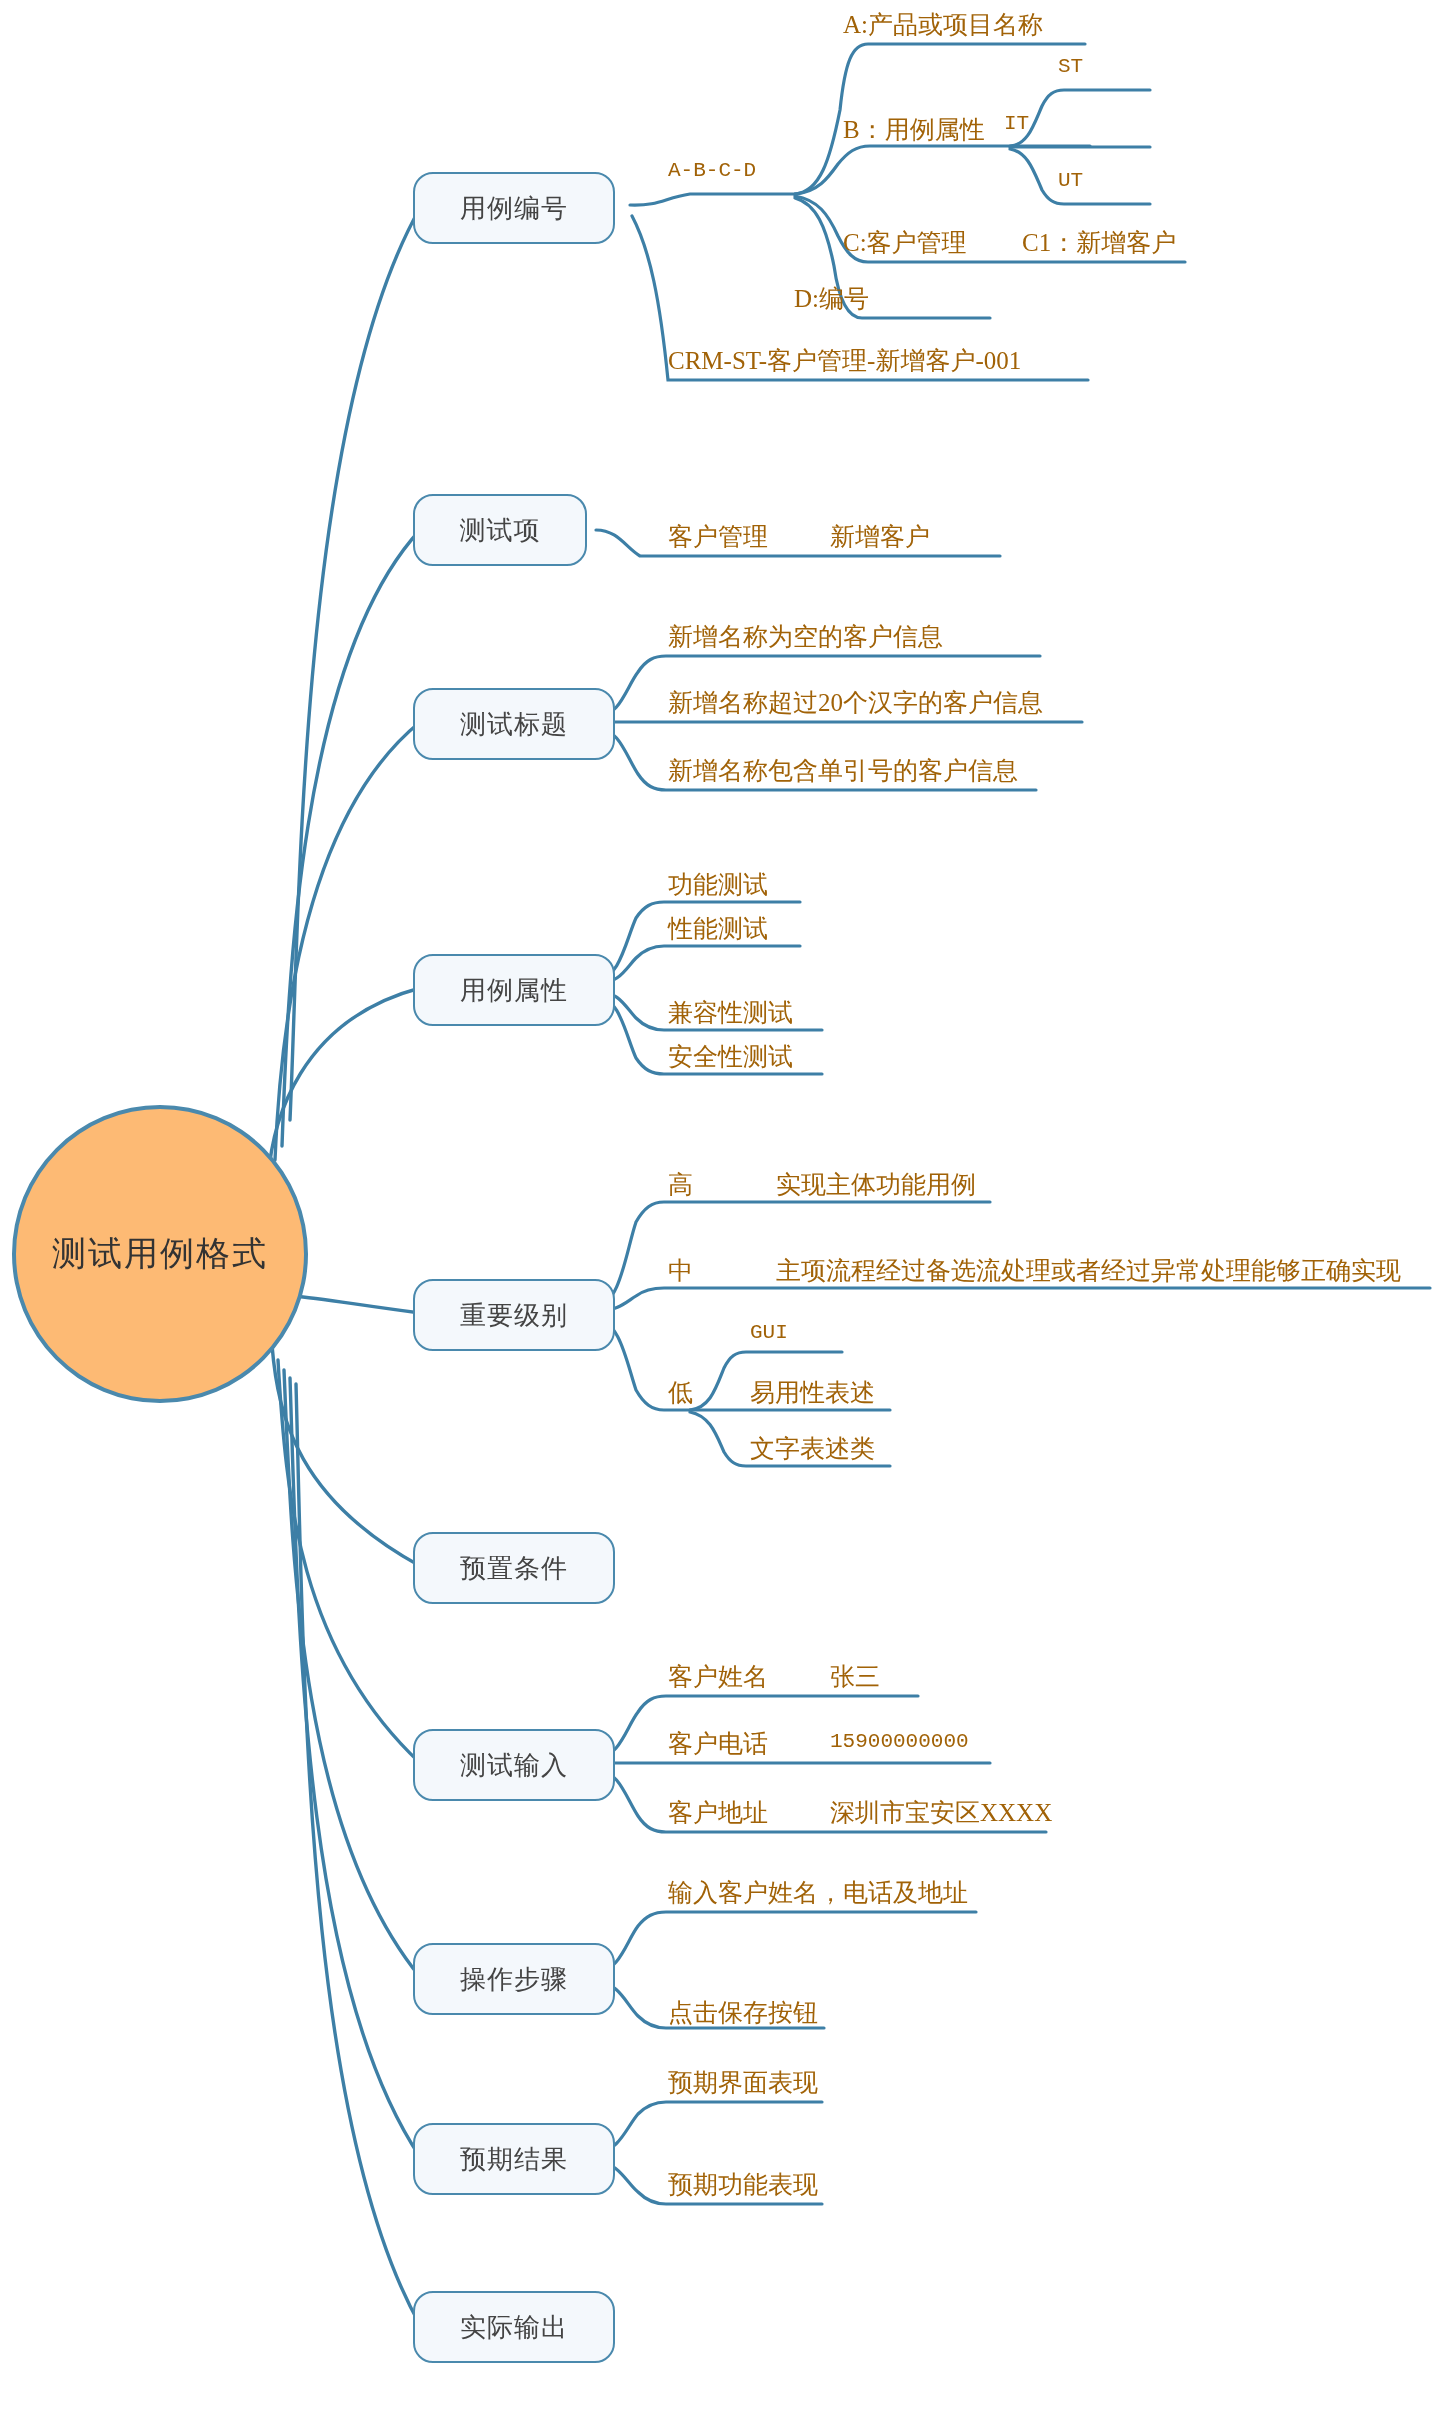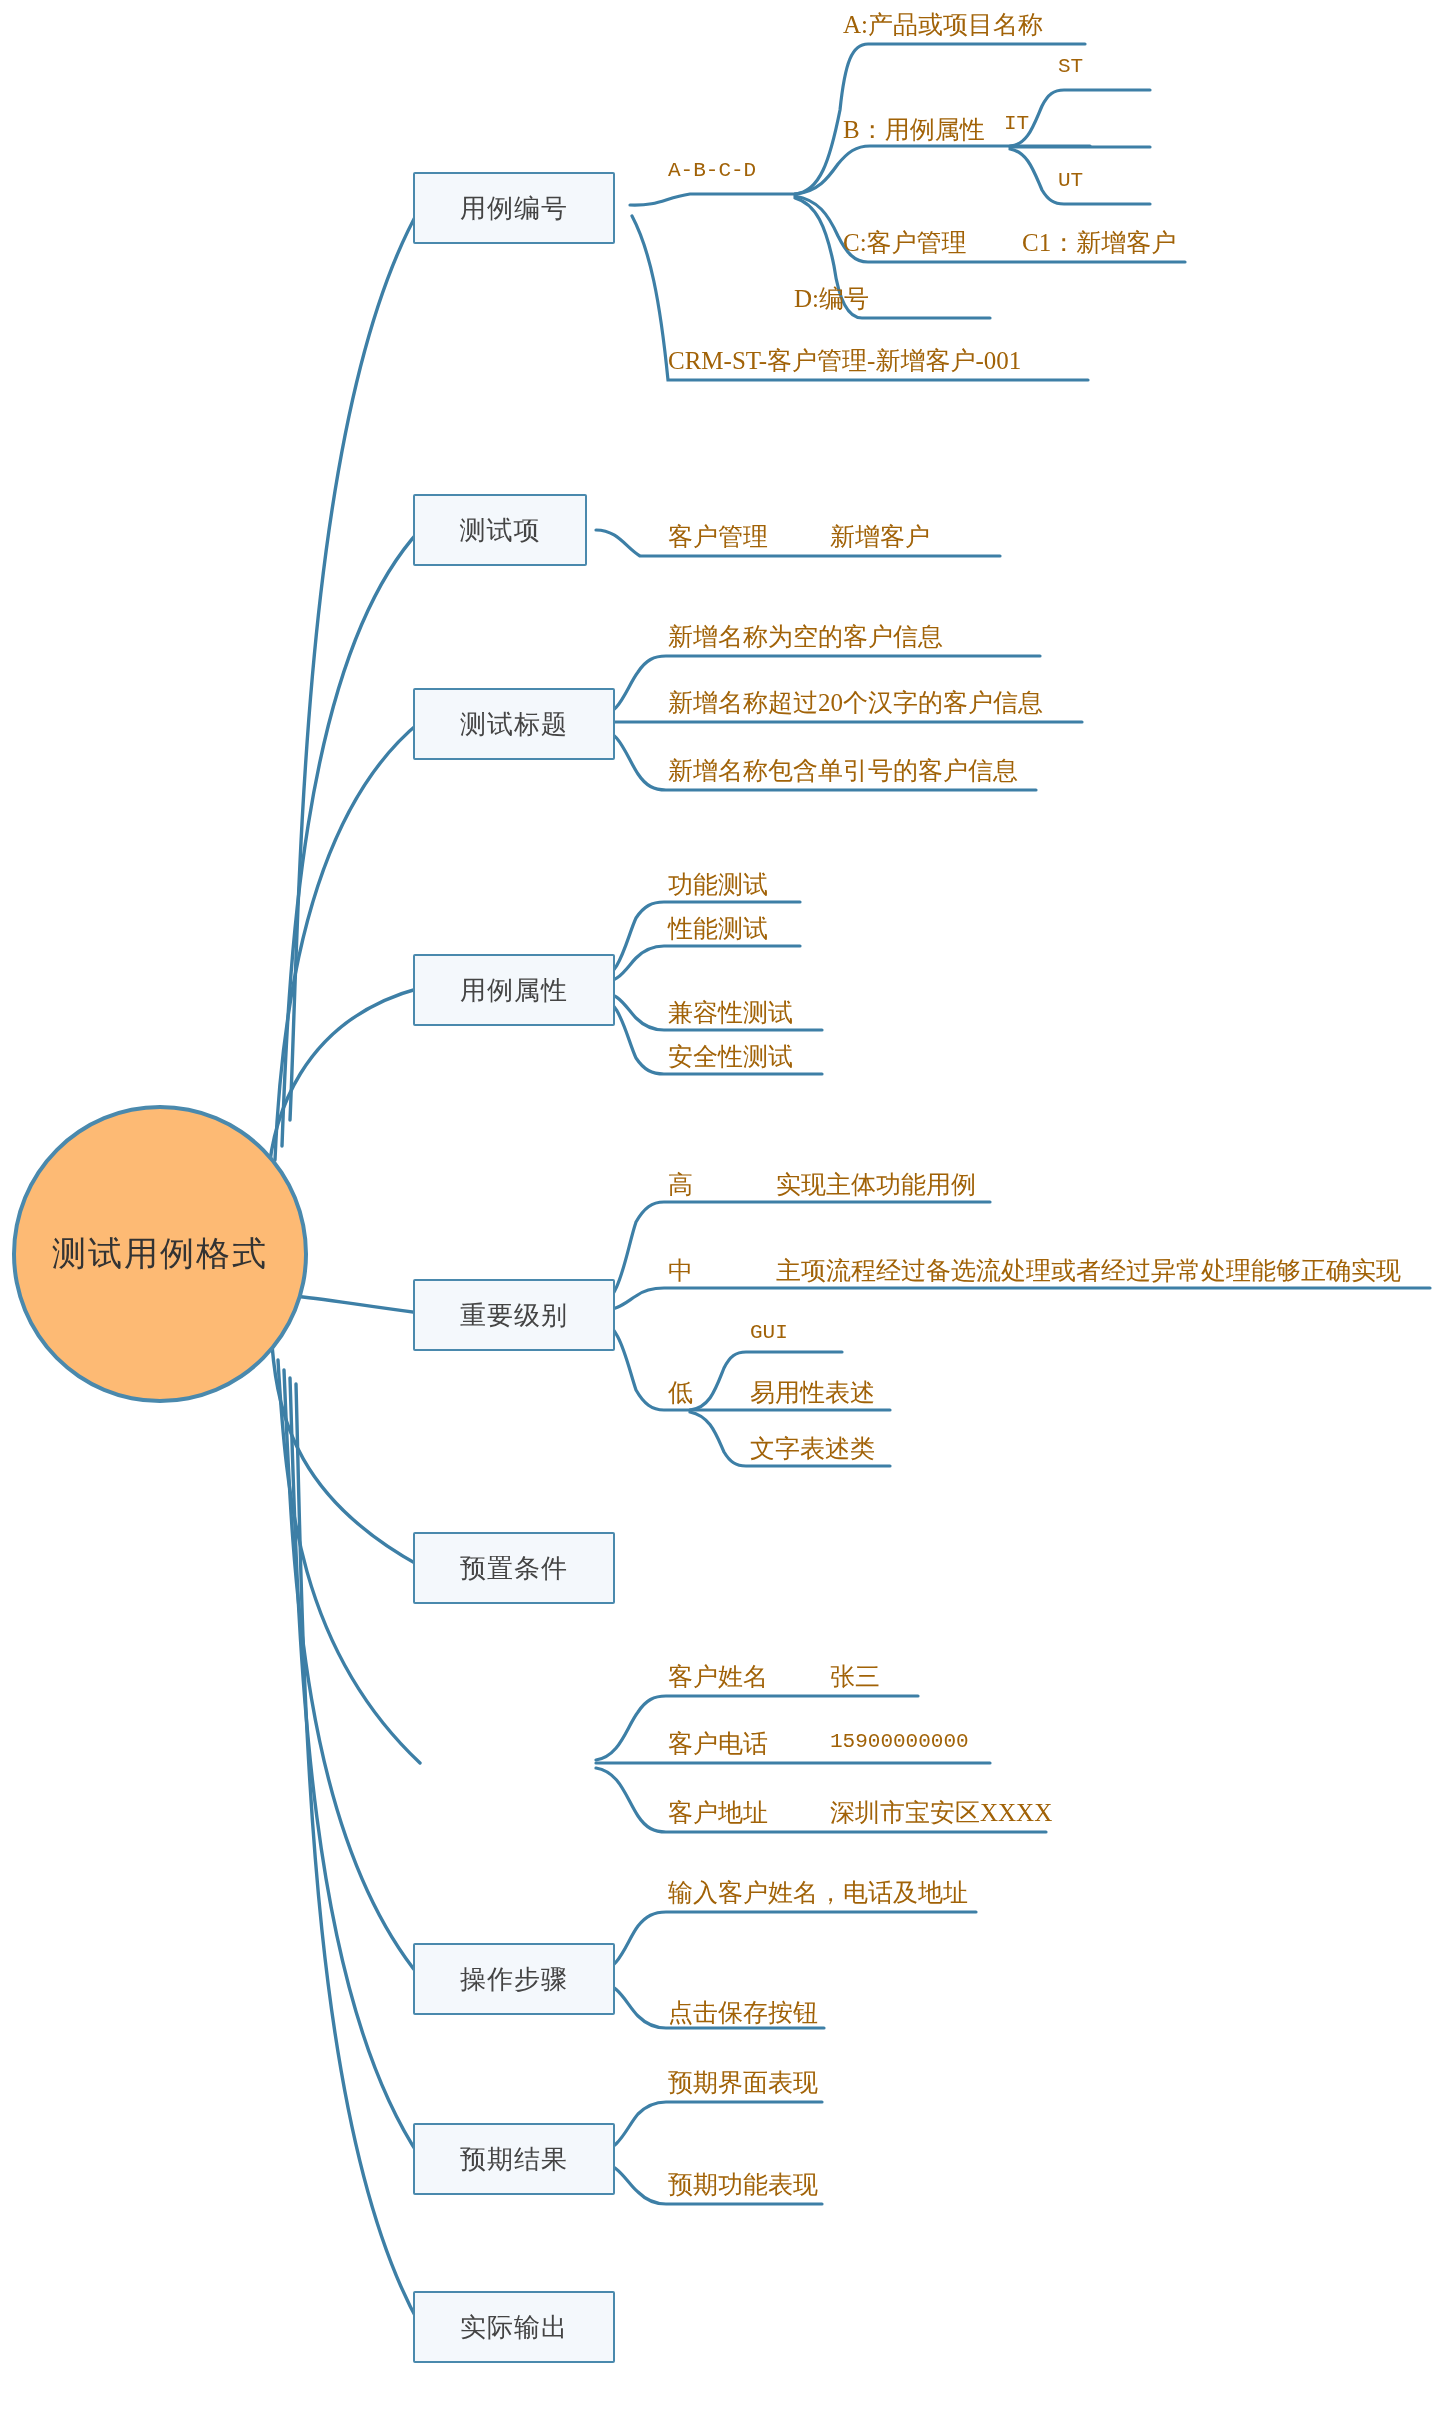--- a/index.html
+++ b/index.html
@@ -5,21 +5,21 @@
   html,body{margin:0;padding:0;background:#ffffff;}
   body{font-family:"Liberation Serif","DejaVu Serif",serif;}
   #canvas{position:relative;width:1432px;height:2423px;background:#fff;overflow:hidden;}
   svg.links{position:absolute;left:0;top:0;width:1432px;height:2423px;pointer-events:none;}
   .root-node{
     position:absolute;border:4px solid #4a89ad;background:#fdba74;border-radius:50%;
     display:flex;align-items:center;justify-content:center;color:#333;
     font-size:34px;letter-spacing:2px;
   }
   .branch-node{
-    position:absolute;border:2px solid #4a89ad;background:#f4f8fc;border-radius:2px;
+    position:absolute;border:2px solid #4a89ad;background:#f4f8fc;border-radius:20px;
     display:flex;align-items:center;justify-content:center;color:#444;
     font-size:26px;letter-spacing:1px;
   }
   .leaf{
     position:absolute;color:#a16207;white-space:nowrap;line-height:1;
   }
   .leaf.han{font-size:25px;}
   .leaf.lat{font-family:"Liberation Mono","DejaVu Sans Mono",monospace;font-size:21px;letter-spacing:0px;}
 </style>
 </head>
@@ -101,20 +101,23 @@
   </div>
   <div class="branch-node" style="left:413px;top:954px;width:198px;height:68px;">
     <span>用例属性</span>
   </div>
   <div class="branch-node" style="left:413px;top:1279px;width:198px;height:68px;">
     <span>重要级别</span>
   </div>
   <div class="branch-node" style="left:413px;top:1532px;width:198px;height:68px;">
     <span>预置条件</span>
   </div>
+  <div class="branch-node" style="left:413px;top:1729px;width:198px;height:68px;">
+    <span>测试输入</span>
+  </div>
   <div class="branch-node" style="left:413px;top:1943px;width:198px;height:68px;">
     <span>操作步骤</span>
   </div>
   <div class="branch-node" style="left:413px;top:2123px;width:198px;height:68px;">
     <span>预期结果</span>
   </div>
   <div class="branch-node" style="left:413px;top:2291px;width:198px;height:68px;">
     <span>实际输出</span>
   </div>
 

